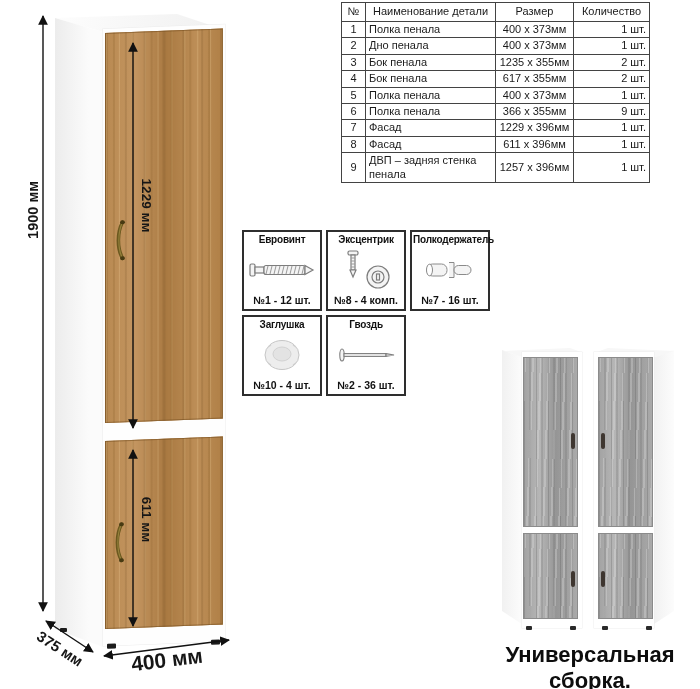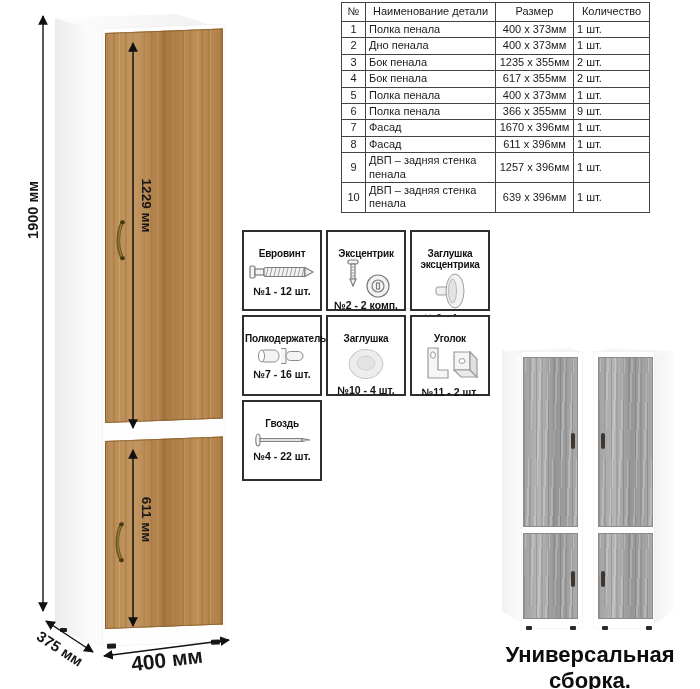--- a/index.html
+++ b/index.html
@@ -6,28 +6,28 @@
   body{width:700px;height:689px;font-family:"Liberation Sans",sans-serif;}
   .stage{position:relative;width:700px;height:689px;background:#fff;overflow:hidden;}
 
   
   .parts{position:absolute;left:341px;top:2px;width:308px;border-collapse:collapse;
          table-layout:fixed;font-size:11px;color:#1a1a1a;}
   .parts th,.parts td{border:1px solid #434343;padding:1px 3px;line-height:1.22;overflow:hidden;}
   .parts th{font-weight:normal;text-align:center;height:16px;}
   .parts td{height:12px;}
   .c-num{width:24px;}.c-name{width:130px;}.c-size{width:78px;}.c-qty{width:76px;}
-  .t-num{text-align:center;}.t-name{text-align:left;}.t-size{text-align:center;}.t-qty{text-align:left;}
+  .t-num{text-align:center;}.t-name{text-align:left;}.t-size{text-align:center;}.t-qty{text-align:right;}
 
   
   .hw-grid{position:absolute;left:242px;top:230px;display:grid;
            grid-template-columns:repeat(3,80px);grid-auto-rows:81px;gap:4px;}
   .hw-cell{border:2px solid #2e2e2e;background:#fff;box-sizing:border-box;
            display:flex;flex-direction:column;align-items:center;justify-content:space-between;
-           padding:16px 1px;}
+           padding:2px 1px;}
   .hw-title{font-weight:bold;font-size:10px;line-height:1.1;text-align:center;color:#111;
             width:100%;letter-spacing:-0.2px;}
   .hw-count{font-weight:bold;font-size:10.5px;color:#111;padding-bottom:1px;white-space:nowrap;}
   .hw-icon{flex:1;display:flex;align-items:center;justify-content:center;width:100%;}
   .hw-icon svg{display:block;}
 
   
   .cab-top{position:absolute;left:55px;top:14px;width:170px;height:20px;
            background:linear-gradient(100deg,#fdfdfd,#f0f0f0);
            clip-path:polygon(48px 18px,170px 16px,122px 0,0 4px);}
@@ -185,39 +185,33 @@
         </tr>
       <tr>
           <td class="t-num">6</td>
           <td class="t-name">Полка пенала</td>
           <td class="t-size">366 x 355мм</td>
           <td class="t-qty">9 шт.</td>
         </tr>
       <tr>
           <td class="t-num">7</td>
           <td class="t-name">Фасад</td>
-          <td class="t-size">1670 x 396мм</td>
+          <td class="t-size">1229 x 396мм</td>
           <td class="t-qty">1 шт.</td>
         </tr>
       <tr>
           <td class="t-num">8</td>
           <td class="t-name">Фасад</td>
           <td class="t-size">611 x 396мм</td>
           <td class="t-qty">1 шт.</td>
         </tr>
       <tr>
           <td class="t-num">9</td>
           <td class="t-name">ДВП – задняя стенка пенала</td>
           <td class="t-size">1257 x 396мм</td>
-          <td class="t-qty">1 шт.</td>
-        </tr>
-      <tr>
-          <td class="t-num">10</td>
-          <td class="t-name">ДВП – задняя стенка пенала</td>
-          <td class="t-size">639 x 396мм</td>
           <td class="t-qty">1 шт.</td>
         </tr>
     </tbody>
   </table>
 
   <div class="hw-grid">
 
     <div class="hw-cell">
       <div class="hw-title">Евровинт</div>
       <div class="hw-icon">
@@ -242,36 +236,25 @@
             <rect x="12" y="1" width="10" height="4" rx="1.5"></rect>
               <rect x="15" y="5" width="4" height="15"></rect>
             <polygon points="14,20 20,20 17,27"></polygon>
               <circle cx="42" cy="27" r="11"></circle>
               <circle cx="42" cy="27" r="6"></circle>
             <rect x="40.5" y="24" width="3" height="6"></rect>
           </g>
           <path d="M15,8 h4 M15,11 h4 M15,14 h4 M15,17 h4" stroke="#9a9a9a" stroke-width="1"></path>
         </svg>
       </div>
-      <div class="hw-count">№2 - 2 комп.</div>
-    </div>
-
-
-
-    <div class="hw-cell">
-      <div class="hw-title">Заглушка эксцентрика</div>
-      <div class="hw-icon">
-        <svg width="56" height="42" viewBox="0 0 56 42">
-          <rect x="14" y="17" width="11" height="8" rx="2" fill="#efefef" stroke="#9b9b9b"></rect>
-          <ellipse cx="33" cy="21" rx="9" ry="17" fill="#f2f2f2" stroke="#9b9b9b"></ellipse>
-          <ellipse cx="30.5" cy="21" rx="4" ry="12" fill="#e2e2e2" stroke="#b9b9b9"></ellipse>
-        </svg>
-      </div>
-      <div class="hw-count">№6 - 4 шт.</div>
-    </div>
+      <div class="hw-count">№8 - 4 комп.</div>
+    </div>
+
+
+
 
     <div class="hw-cell">
       <div class="hw-title">Полкодержатель</div>
       <div class="hw-icon">
         <svg width="58" height="24" viewBox="0 0 58 24">
           <rect x="6" y="6" width="20" height="12" rx="5.5" fill="#f4f4f4" stroke="#8a8a8a"></rect>
           <ellipse cx="8.5" cy="12" rx="3" ry="5.8" fill="#fff" stroke="#8a8a8a"></ellipse>
           <path d="M28,4.5 h5 v15 h-5" fill="#f4f4f4" stroke="#8a8a8a"></path>
           <rect x="33" y="7.5" width="17" height="9" rx="4.5" fill="#f4f4f4" stroke="#8a8a8a"></rect>
         </svg>
@@ -285,49 +268,33 @@
       <div class="hw-icon">
         <svg width="54" height="40" viewBox="0 0 54 40">
           <ellipse cx="27" cy="20" rx="17" ry="14.5" fill="#ededed" stroke="#c6c6c6"></ellipse>
           <ellipse cx="27" cy="19" rx="9" ry="7" fill="#e3e3e3" stroke="#d2d2d2"></ellipse>
           <path d="M13,28 l3,2 M41,28 l-3,2 M13,12 l3,-2 M41,12 l-3,-2" stroke="#cfcfcf" stroke-width="1.2"></path>
         </svg>
       </div>
       <div class="hw-count">№10 - 4 шт.</div>
     </div>
 
-    <div class="hw-cell">
-      <div class="hw-title">Уголок</div>
-      <div class="hw-icon">
-        <svg width="60" height="42" viewBox="0 0 60 42">
-          <g fill="#f5f5f5" stroke="#9a9a9a" stroke-width="1.2">
-            <path d="M8,4 h10 v22 h10 v8 h-20 z"></path>
-            <path d="M34,8 h16 v18 h-16 z"></path>
-            <path d="M34,26 l16,0 l7,7 l-16,0 z" fill="#eaeaea"></path>
-            <path d="M50,8 l7,7 v18 l-7,-7 z" fill="#e0e0e0"></path>
-          </g>
-          <ellipse cx="13" cy="11" rx="2.4" ry="3.2" fill="#fff" stroke="#9a9a9a"></ellipse>
-          <ellipse cx="42" cy="17" rx="3" ry="2.4" fill="#fff" stroke="#9a9a9a"></ellipse>
-        </svg>
-      </div>
-      <div class="hw-count">№11 - 2 шт.</div>
-    </div>
 
     <div class="hw-cell">
       <div class="hw-title">Гвоздь</div>
       <div class="hw-icon">
         <svg width="60" height="20" viewBox="0 0 60 20">
           <g fill="#f4f4f4" stroke="#7d7d7d" stroke-width="1.1">
             <ellipse cx="6" cy="10" rx="2.2" ry="6"></ellipse>
             <rect x="8" y="8.6" width="42" height="2.8"></rect>
             <polygon points="50,8.6 58,10 50,11.4"></polygon>
           </g>
         </svg>
       </div>
-      <div class="hw-count">№4 - 22 шт.</div>
+      <div class="hw-count">№2 - 36 шт.</div>
     </div>
 
 
 
 
   </div>
 
   <div class="universal">
     <div class="gcab gl">
       <div class="gside"></div>

